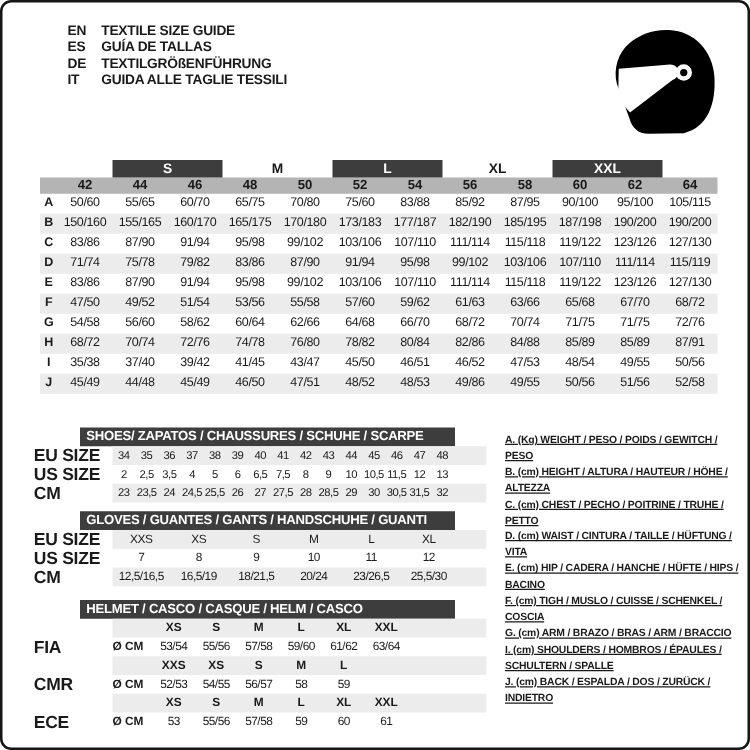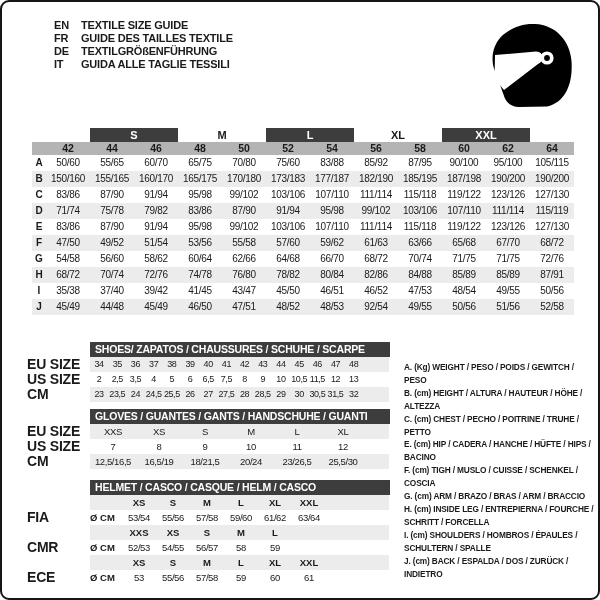--- a/index.html
+++ b/index.html
@@ -24,48 +24,48 @@
   .num-row{background:#b4b4b4;height:13px;line-height:13px;font-size:10.5px;font-weight:bold;text-align:center;}
   .trow{height:16px;line-height:16px;font-size:10px;text-align:center;letter-spacing:-0.3px;}
   .trow.stripe{background:#ececec;}
   .trow .lbl{font-weight:bold;letter-spacing:0;}
   .cell{overflow:hidden;white-space:nowrap;}
   
   .section{position:absolute;left:25px;width:365px;}
   .sect-shoes{top:340px;}
   .sect-gloves{top:407px;}
   .sect-helmet{top:478px;}
-  .sect-band{margin-left:63px;width:300px;box-sizing:border-box;background:#3d3d3d;color:#fff;
+  .sect-band{margin-left:37px;width:300px;box-sizing:border-box;background:#3d3d3d;color:#fff;
     font-size:10.5px;font-weight:bold;height:15px;line-height:15px;padding-left:5px;letter-spacing:-0.2px;}
   .srow{display:flex;height:15px;line-height:15px;font-size:9.5px;}
   .slbl{width:63px;font-weight:bold;font-size:14px;letter-spacing:-0.2px;}
   .svals{width:299px;display:grid;text-align:center;letter-spacing:-0.4px;}
   .svals.striped{background:#ececec;}
   .cols15{grid-template-columns:repeat(15,18.2px);font-size:9px;}
   .cols6{grid-template-columns:repeat(6,46px);}
   .helmet-cols{grid-template-columns:32px repeat(6,34px);}
   .ocm{font-weight:bold;text-align:left;letter-spacing:0;}
   .sizehdr{font-weight:bold;letter-spacing:0;}
   
-  .legend{position:absolute;left:402px;top:359px;width:190px;}
+  .legend{position:absolute;left:402px;top:343px;width:190px;text-decoration:underline;}
   .legend-item{font-size:8.3px;font-weight:bold;line-height:12.9px;letter-spacing:-0.15px;}
 </style>
 </head>
 <body>
 
 <div class="page">
 
   <div class="languages">
       <div class="lang-row">
         <span class="lang-code">EN</span>
         <span class="lang-text">TEXTILE SIZE GUIDE</span>
       </div>
       <div class="lang-row">
-        <span class="lang-code">FR</span>
-        <span class="lang-text">GUIDE DES TAILLES TEXTILE</span>
+        <span class="lang-code">ES</span>
+        <span class="lang-text">GUÍA DE TALLAS</span>
       </div>
       <div class="lang-row">
         <span class="lang-code">DE</span>
         <span class="lang-text">TEXTILGRÖßENFÜHRUNG</span>
       </div>
       <div class="lang-row">
         <span class="lang-code">IT</span>
         <span class="lang-text">GUIDA ALLE TAGLIE TESSILI</span>
       </div>
     </div>
@@ -240,21 +240,21 @@
         </div>
         <div class="grid-row trow stripe">
           <div class="cell lbl">J</div>
           <div class="cell">45/49</div>
           <div class="cell">44/48</div>
           <div class="cell">45/49</div>
           <div class="cell">46/50</div>
           <div class="cell">47/51</div>
           <div class="cell">48/52</div>
           <div class="cell">48/53</div>
-          <div class="cell">92/54</div>
+          <div class="cell">49/86</div>
           <div class="cell">49/55</div>
           <div class="cell">50/56</div>
           <div class="cell">51/56</div>
           <div class="cell">52/58</div>
         </div>
       </div>
   </div>
 
   <div class="section sect-shoes">
     <div class="sect-band">SHOES/ ZAPATOS / CHAUSSURES / SCHUHE / SCARPE</div>
@@ -436,21 +436,21 @@
             <div class="cell">61</div>
           </div>
         </div>
       </div>
   </div>
 
   <div class="legend">
       <div class="legend-item">A. (Kg) WEIGHT / PESO / POIDS / GEWITCH / PESO</div>
       <div class="legend-item">B. (cm) HEIGHT / ALTURA / HAUTEUR / HÖHE / ALTEZZA</div>
       <div class="legend-item">C. (cm) CHEST / PECHO / POITRINE / TRUHE / PETTO</div>
+      <div class="legend-item">D. (cm) WAIST / CINTURA / TAILLE / HÜFTUNG / VITA</div>
       <div class="legend-item">E. (cm) HIP / CADERA / HANCHE / HÜFTE / HIPS /  BACINO</div>
       <div class="legend-item">F. (cm) TIGH / MUSLO / CUISSE / SCHENKEL / COSCIA</div>
       <div class="legend-item">G. (cm) ARM  / BRAZO / BRAS / ARM / BRACCIO</div>
-      <div class="legend-item">H. (cm) INSIDE LEG / ENTREPIERNA / FOURCHE / SCHRITT / FORCELLA</div>
       <div class="legend-item">I.  (cm) SHOULDERS / HOMBROS / ÉPAULES / SCHULTERN / SPALLE</div>
       <div class="legend-item">J. (cm) BACK / ESPALDA / DOS / ZURÜCK / INDIETRO</div>
     </div>
 
 </div>
 
 </body></html>

